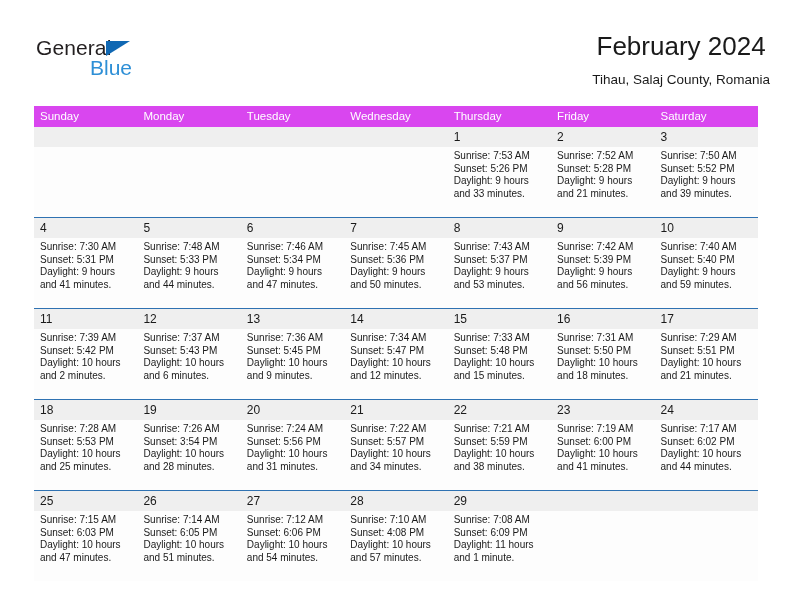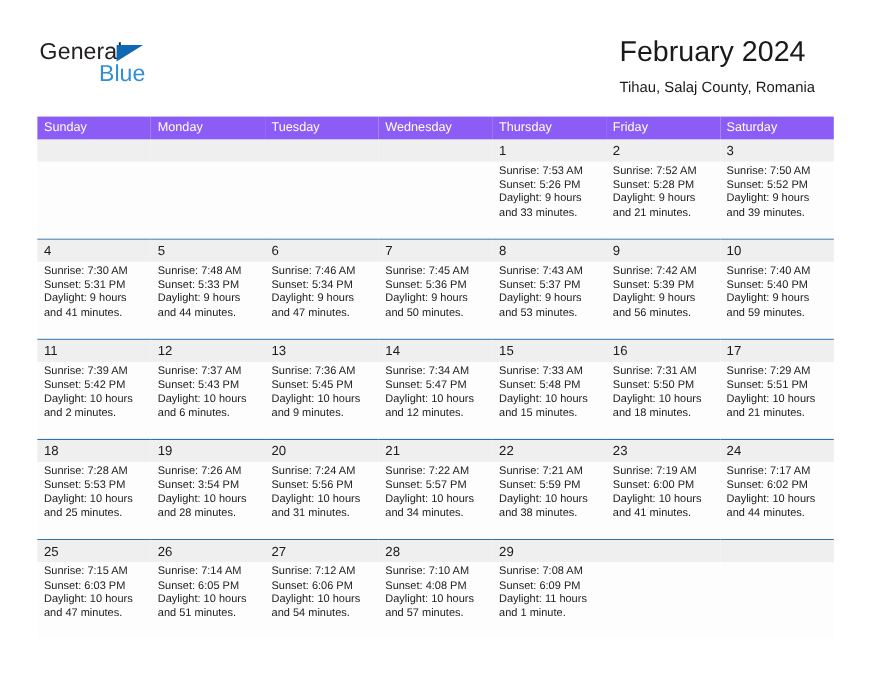--- a/index.html
+++ b/index.html
@@ -57,23 +57,23 @@
   .logo-blue {
     position: absolute;
     left: 54px;
     top: 20px;
     font-size: 21px;
     color: #2e8fd6;
     font-family: "Liberation Sans", sans-serif;
   }
   .title-block {
     position: absolute;
-    right: 51px;
+    right: 22px;
     top: 30px;
-    text-align: left;
+    text-align: center;
   }
   .cal-title {
     font-size: 26px;
     color: #1a1a1a;
     line-height: 32px;
     white-space: nowrap;
   }
   .cal-subtitle {
     font-size: 13.5px;
     color: #1a1a1a;
@@ -88,21 +88,21 @@
     left: 34px;
     top: 106px;
     width: 724px;
     border-collapse: collapse;
     table-layout: fixed;
   }
   .calendar col {
     width: 103.4px;
   }
   thead th {
-    background: #8b5cf6;
+    background: #d946ef;
     color: #ffffff;
     font-size: 11.5px;
     font-weight: normal;
     text-align: left;
     padding: 4px 0 5px 6px;
     height: 12px;
     vertical-align: middle;
   }
   tbody td {
     vertical-align: top;

